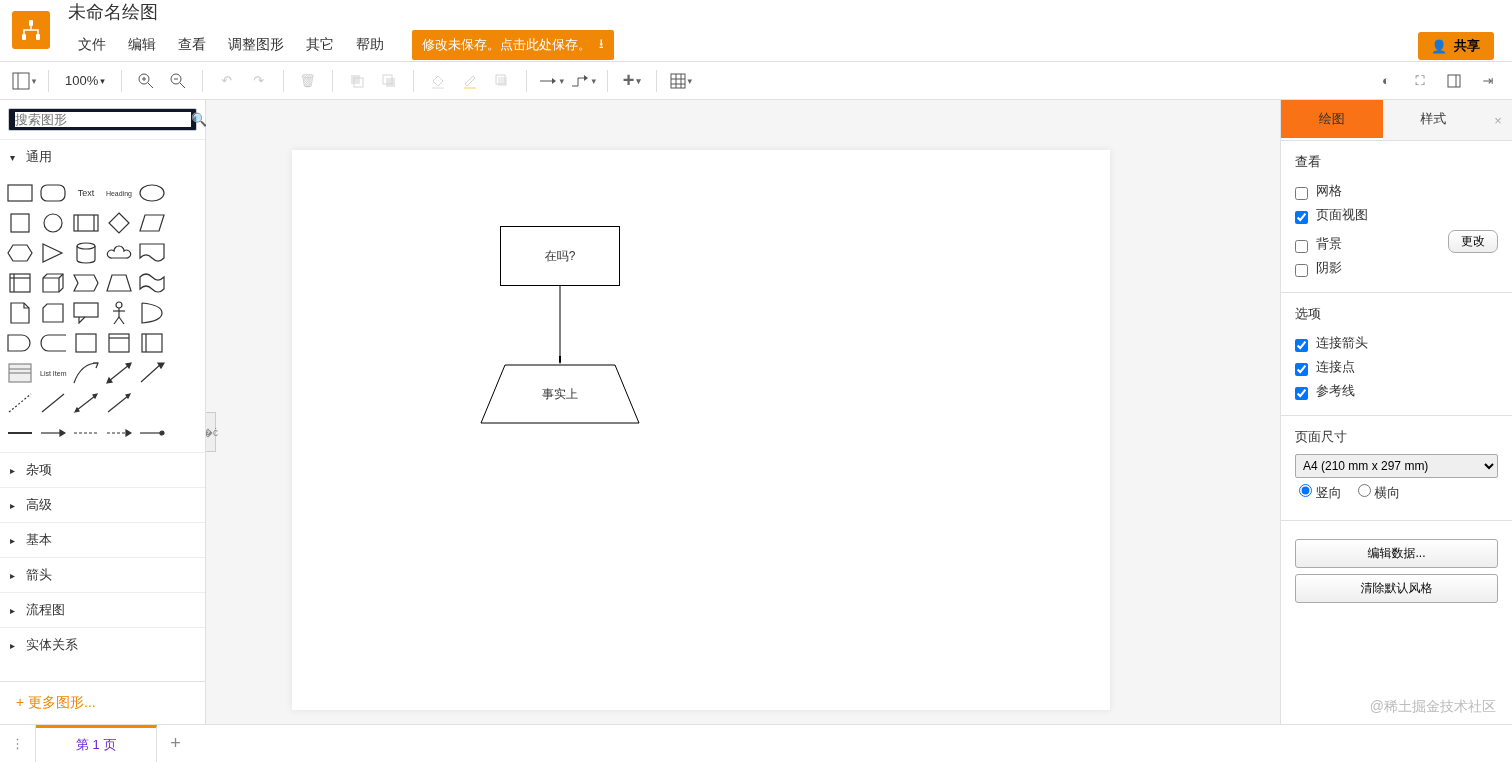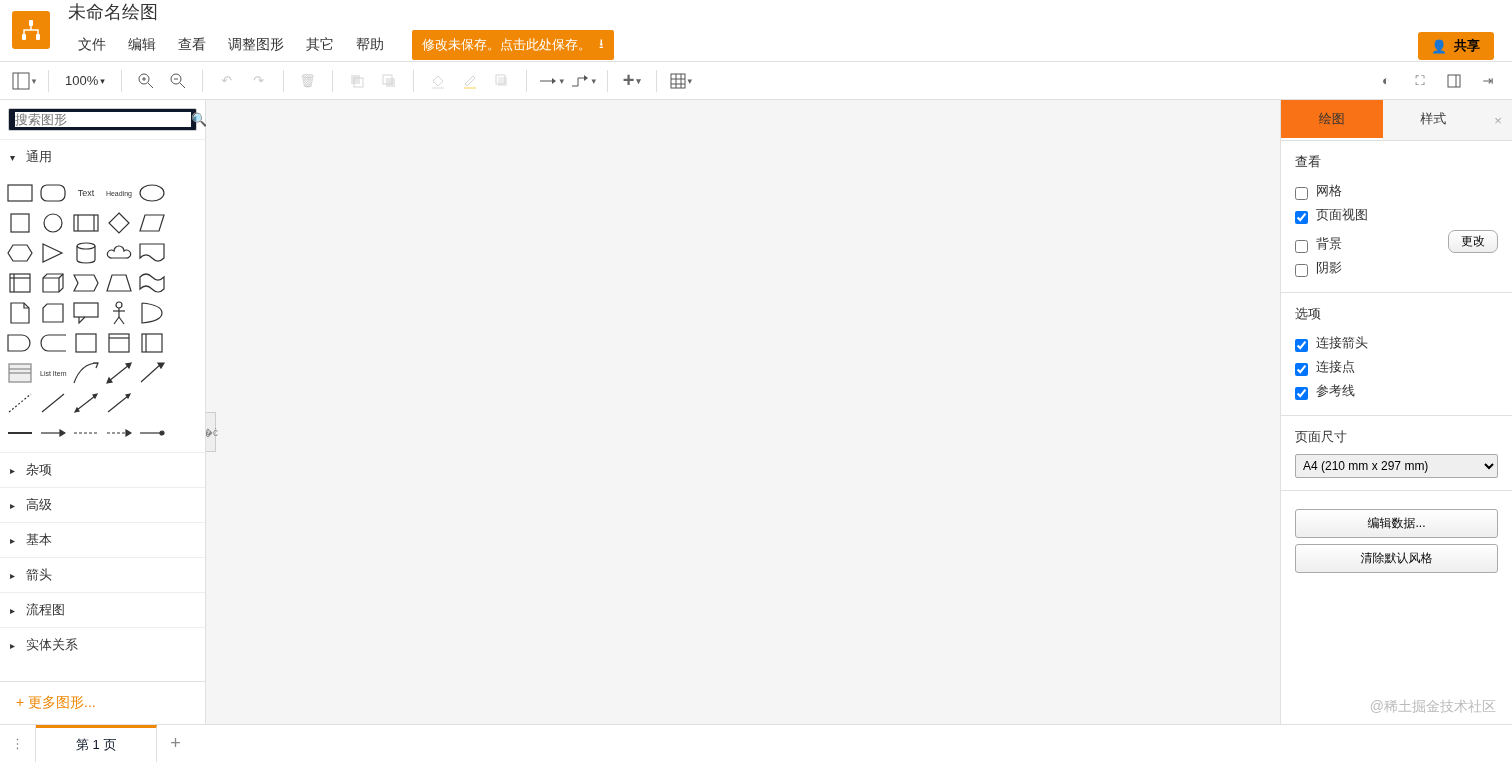--- a/index.html
+++ b/index.html
@@ -49,21 +49,21 @@
 .rpsection-title { font-weight:500; margin-bottom:8px;}
 .chkrow { display:flex; align-items:flex-end; gap:8px; padding:3px 0;}
 .chkrow input{ margin:0;}
 .changebtn { margin-left:auto; padding:2px 12px; border:1px solid #aaa; background:linear-gradient(#fff,#eee); border-radius:7px; cursor:pointer; font-size:12px;}
 .radio-row { display:flex; gap:16px; padding:6px 4px;}
 .fullbtn { width:100%; padding:5px 0; border:1px solid #aaa; background:linear-gradient(#fff,#eee); border-radius:3px; cursor:pointer; font-size:12px; margin-top:6px;}
 .pagesize-select { width:100%; padding:3px; border:1px solid #aaa; border-radius:2px; font-size:12px;}
 .rpdiv { height:1px; background:#e0e0e0; margin:12px -14px;}
 .footer { height:38px; border-top:1px solid #e0e0e0; display:flex; align-items:center;}
 .footmenu { width:36px; height:100%; display:flex; align-items:center; justify-content:center; color:#888; cursor:pointer; border-right:1px solid #e0e0e0;}
-.pagetab { padding:16px 40px; height:100%; display:flex; align-items:center; border-right:1px solid #e0e0e0; color:#0f172a; font-weight:500; background:#fff; cursor:pointer; border-top:3px solid #f08705;}
+.pagetab { padding:16px 40px; height:100%; display:flex; align-items:center; border-right:1px solid #e0e0e0; color:#6d28d9; font-weight:500; background:#fff; cursor:pointer; border-top:3px solid #f08705;}
 .addpage { width:36px; height:100%; display:flex; align-items:center; justify-content:center; color:#888; cursor:pointer; font-size:18px;}
 .watermark { position:absolute; right:16px; bottom:46px; color:#bbb; font-size:14px;}
 .smallarrow{font-size:9px; margin-left:2px;}
 </style>
 </head>
 <body>
 
 <div class="topbar">
   <div class="logo">
     <svg viewBox="0 0 24 24">
@@ -498,20 +498,37 @@
       <div class="acc-head">
           <span class="caret">▸</span>
           <span>实体关系</span>
         </div>
     </div>
     <div class="moreshapes">+ 更多图形...</div>
   </div>
 
   <div class="canvas-wrap">
     <div class="splitter">�ċ</div>
+    <div class="paper">
+      <div class="node-rect">
+          <span>在吗?</span>
+        </div>
+      <svg class="conn" width="4" height="82">
+          <line x1="1" y1="0" x2="1" y2="72" stroke="#000"></line>
+          <path d="M1 78 l-4 -8 h8 z" fill="#000"></path>
+        </svg>
+      <div class="node-trap">
+        <svg width="160" height="60">
+            <path d="M25 1 L135 1 L159 59 L1 59 Z" fill="#fff" stroke="#000"></path>
+          </svg>
+        <div class="lbl">
+            <span>事实上</span>
+          </div>
+      </div>
+    </div>
   </div>
 
   <div class="rightpanel">
     <div class="rtabs">
       <div class="rtab active">绘图</div>
       <div class="rtab">样式</div>
       <div class="closetab">×</div>
     </div>
     <div class="rpcontent">
       <div class="rpsection-title">查看</div>
@@ -544,20 +561,24 @@
           <span>连接点</span>
         </label>
       <label class="chkrow">
           <input type="checkbox" checked="" style="">
           <span>参考线</span>
         </label>
 
       <div class="rpdiv"></div>
       <div class="rpsection-title">页面尺寸</div>
       <select class="pagesize-select"><option>A4 (210 mm x 297 mm)</option></select>
+      <div class="radio-row">
+        <label><input type="radio" name="orient" checked="" style=""> <span>竖向</span></label>
+        <label><input type="radio" name="orient" style=""> <span>横向</span></label>
+      </div>
 
       <div class="rpdiv"></div>
       <button class="fullbtn">编辑数据...</button>
       <button class="fullbtn">清除默认风格</button>
     </div>
   </div>
 </div>
 
 <div class="footer">
   <div class="footmenu">⋮</div>

